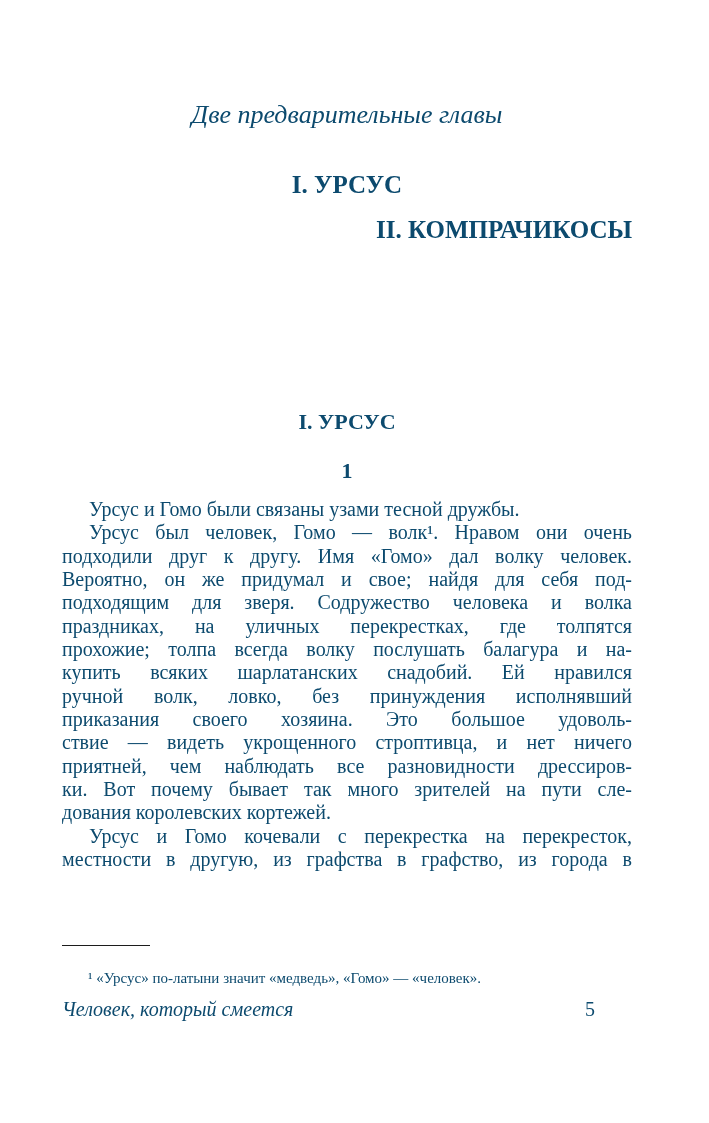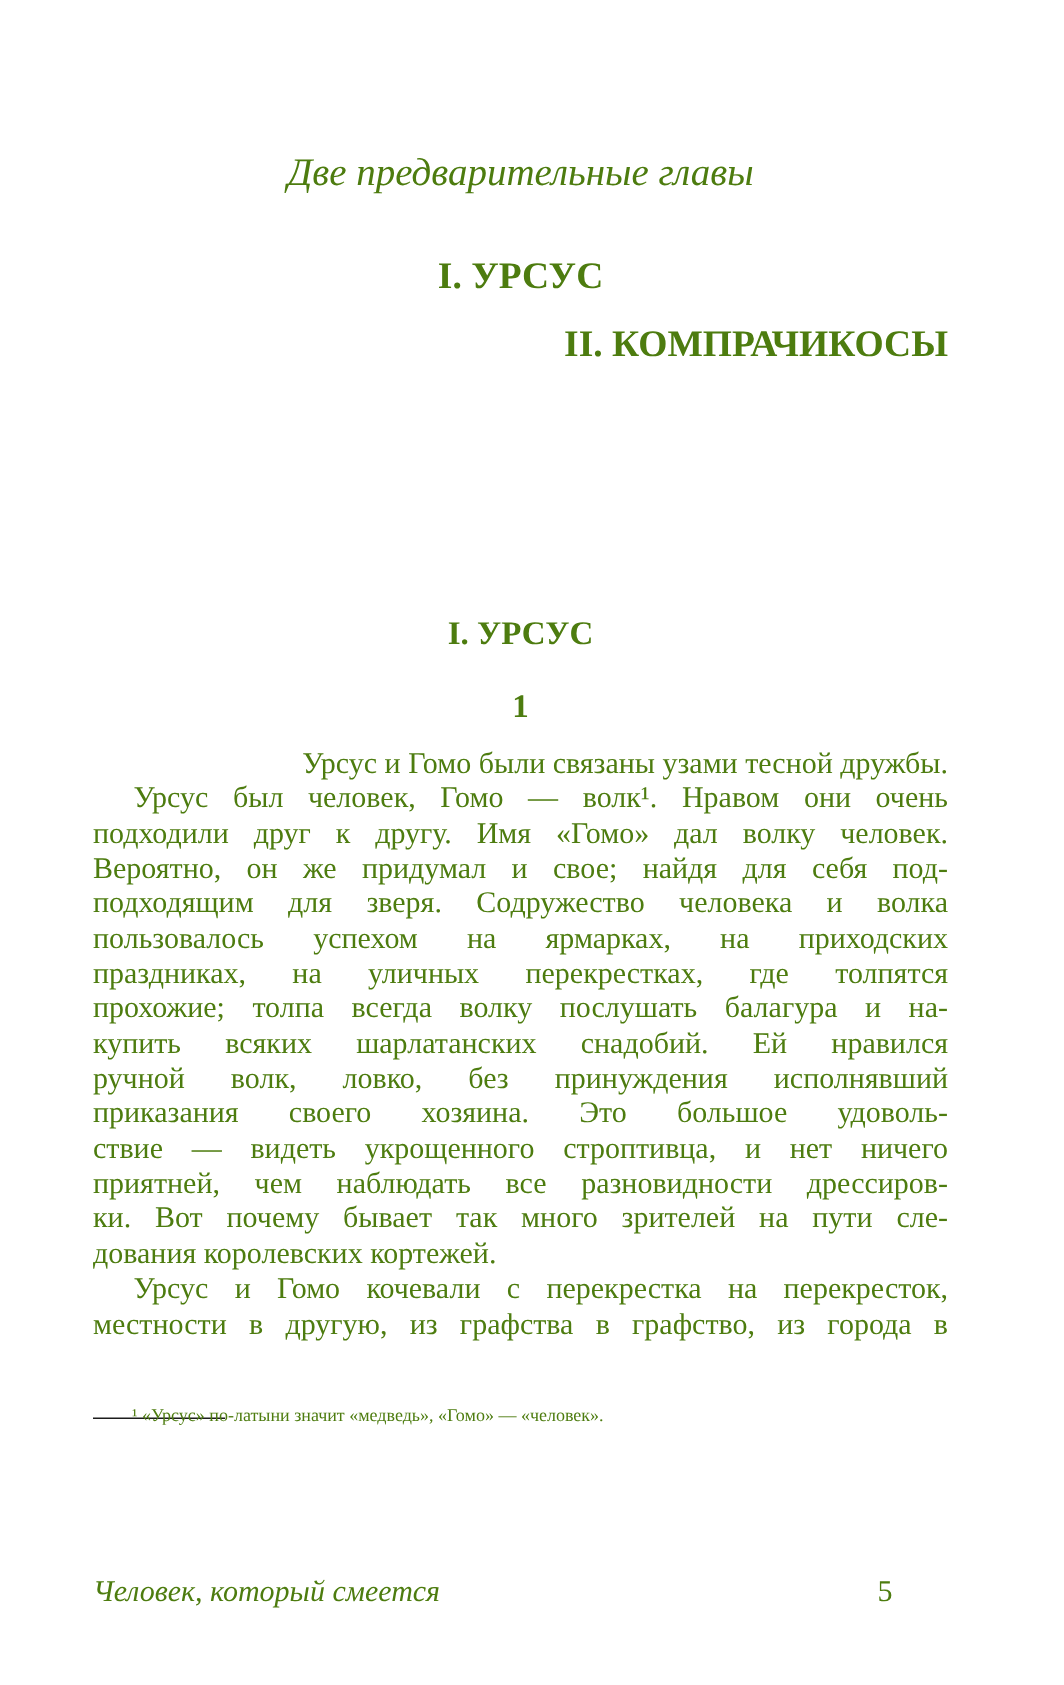--- a/index.html
+++ b/index.html
@@ -6,21 +6,21 @@
     margin: 0;
     padding: 0;
     background: #ffffff;
   }
   .page {
     position: relative;
     width: 709px;
     height: 1123px;
     background: #ffffff;
     font-family: "Liberation Serif", "DejaVu Serif", serif;
-    color: #4d7c0f;
+    color: #0c4a6e;
     overflow: hidden;
   }
   .col {
     position: absolute;
     left: 62px;
     width: 570px;
   }
   .centered { text-align: center; }
 
   .chapter-note {
@@ -57,37 +57,37 @@
   .body-text {
     top: 498px;
     font-size: 20px;
     line-height: 23.35px;
   }
   .bline { text-align: left; }
   .bline.just {
     text-align: justify;
     text-align-last: justify;
   }
-  .bline.ind { text-indent: 27px; text-align: right; }
+  .bline.ind { text-indent: 27px; }
 
   .footnote-sep {
     position: absolute;
     left: 62px;
     top: 945px;
     width: 88px;
     border-top: 1.5px solid #1c1c1c;
   }
   .footnote-text {
-    top: 933px;
-    font-size: 12px;
+    top: 968px;
+    font-size: 15px;
     line-height: 20px;
     text-indent: 26px;
   }
   .footer {
-    top: 1049px;
+    top: 997px;
     display: flex;
     align-items: center;
     font-size: 20px;
     line-height: 24px;
   }
   .running-title {
     font-style: italic;
     flex: 1 1 auto;
   }
   .page-number {
@@ -109,21 +109,20 @@
   <div class="col centered sec-title">I. УРСУС</div>
 
   <div class="col centered sec-num">1</div>
 
   <div class="col body-text">
       <div class="bline ind">Урсус и Гомо были связаны узами тесной дружбы.</div>
       <div class="bline ind just">Урсус был человек, Гомо — волк¹. Нравом они очень</div>
       <div class="bline just">подходили друг к другу. Имя «Гомо» дал волку человек.</div>
       <div class="bline just">Вероятно, он же придумал и свое; найдя для себя под-</div>
       <div class="bline just">подходящим для зверя. Содружество человека и волка</div>
-      <div class="bline just">пользовалось успехом на ярмарках, на приходских</div>
       <div class="bline just">праздниках, на уличных перекрестках, где толпятся</div>
       <div class="bline just">прохожие; толпа всегда волку послушать балагура и на-</div>
       <div class="bline just">купить всяких шарлатанских снадобий. Ей нравился</div>
       <div class="bline just">ручной волк, ловко, без принуждения исполнявший</div>
       <div class="bline just">приказания своего хозяина. Это большое удоволь-</div>
       <div class="bline just">ствие — видеть укрощенного строптивца, и нет ничего</div>
       <div class="bline just">приятней, чем наблюдать все разновидности дрессиров-</div>
       <div class="bline just">ки. Вот почему бывает так много зрителей на пути сле-</div>
       <div class="bline">дования королевских кортежей.</div>
       <div class="bline ind just">Урсус и Гомо кочевали с перекрестка на перекресток,</div>

